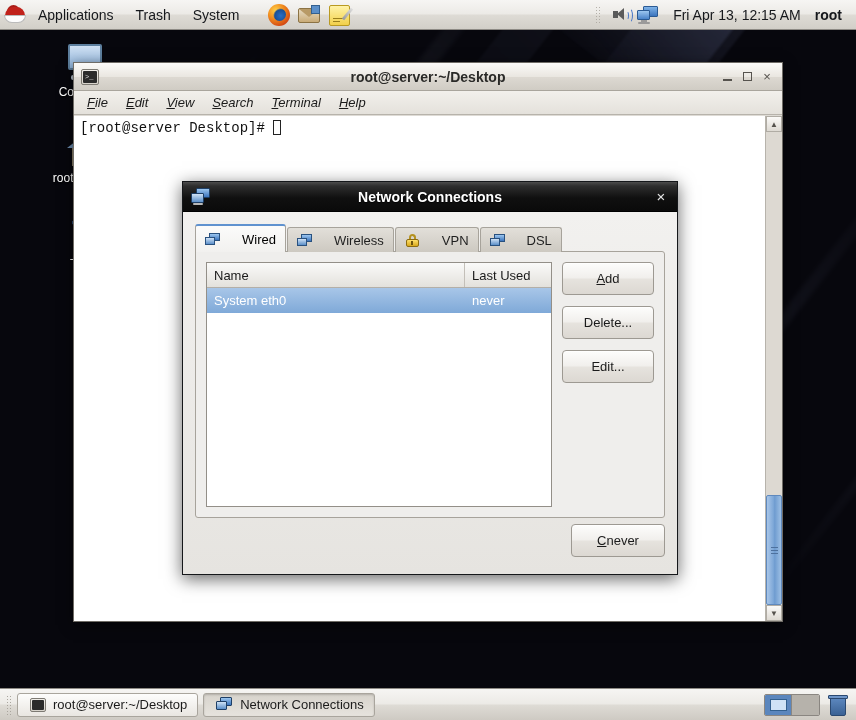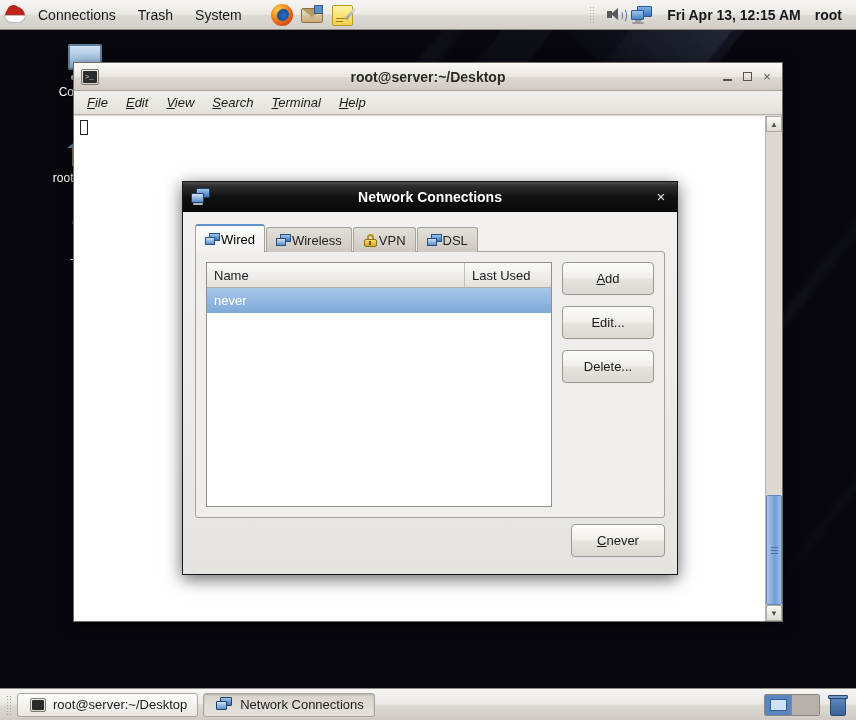--- a/index.html
+++ b/index.html
@@ -107,21 +107,21 @@
     border-left-color: transparent; border-top-color: transparent; border-bottom-color: transparent; }
   .spk .w1 { left:13px; top:6px; width:3px; height:7px; }
   .spk .w2 { left:15px; top:3px; width:5px; height:13px; }
   .netic { width: 22px; height: 20px; position: relative; margin: 0 6px 0 2px; }
   .netic .m1 { position:absolute; left:6px; top:1px; width:15px; height:11px;
     background: linear-gradient(180deg,#7fb3e8,#3b74bd); border:1px solid #2b5a93; box-sizing:border-box; border-radius:1px; }
   .netic .m2 { position:absolute; left:0px; top:5px; width:13px; height:10px;
     background: linear-gradient(180deg,#9cc6ef,#4a83c9); border:1px solid #2b5a93; box-sizing:border-box; border-radius:1px; }
   .netic .st { position:absolute; left:4px; top:15px; width:6px; height:3px; background:#9a9a9a; }
   .netic .bs { position:absolute; left:1px; top:17px; width:12px; height:2px; background:#9a9a9a; border-radius:1px;}
-  #clock { font-size: 14px; color: #16181c; padding: 3px 8px; white-space: nowrap; font-weight: bold; }
+  #clock { font-size: 14px; color: #16181c; padding: 3px 8px; white-space: nowrap; }
   #username { font-size: 14px; font-weight: bold; color: #16181c; padding: 3px 6px; white-space: nowrap; }
 
   
   .desk-icon {
     position: absolute; width: 74px; text-align: center;
     color: #fff; font-size: 12px; text-shadow: 1px 1px 2px #000;
   }
   .desk-icon .lbl { display:block; margin-top:2px; line-height:13px; }
   .di-computer { left: 48px; top: 44px; }
   .di-home { left: 48px; top: 130px; }
@@ -266,21 +266,21 @@
   .nc-body {
     position:absolute; left:0; right:0; top:30px; bottom:0;
     background: linear-gradient(180deg,#f2f1ef,#e6e4e0);
     padding: 12px; box-sizing:border-box;
     display:flex; flex-direction:column;
   }
 
   
   .nb-tabs { display:flex; align-items:flex-end; height: 28px; position:relative; z-index:2; }
   .nb-tab {
-    display:flex; align-items:center; gap:1px;
+    display:flex; align-items:center; gap:22px;
     height: 25px; padding: 0 9px; box-sizing:border-box;
     font-size: 13px; color:#1f1f1f;
     border:1px solid #a7a39b; border-bottom:none;
     border-radius: 3px 3px 0 0;
     background: linear-gradient(180deg,#e2dfd9,#cdc9c1);
     margin-right: 1px; cursor:default; white-space:nowrap;text-align:center;
   }
   .nb-tab.active {
     height: 28px;
     background: linear-gradient(180deg,#fbfbfa,#f2f1ef);
@@ -428,21 +428,21 @@
   </div>
   <span class="lbl">Trash</span>
 </div>
 
 <div id="top-panel">
   <div id="rh-logo">
     <div class="hat2"></div>
       <div class="hat"></div>
       <div class="brim"></div>
   </div>
-  <div class="panel-menu">Connections</div>
+  <div class="panel-menu">Applications</div>
   <div class="panel-menu">Trash</div>
   <div class="panel-menu">System</div>
   <div class="panel-sep"></div>
   <div class="launcher">
       <div class="ff"></div>
     </div>
   <div class="launcher">
     <div class="evo">
         <div class="env"></div>
         <div class="flap"></div>
@@ -498,21 +498,21 @@
   <div class="tw-menubar">
     <div class="tw-menu"><span class="mn-u">F</span><span>ile</span></div>
     <div class="tw-menu"><span class="mn-u">E</span><span>dit</span></div>
     <div class="tw-menu"><span class="mn-u">V</span><span>iew</span></div>
     <div class="tw-menu"><span class="mn-u">S</span><span>earch</span></div>
     <div class="tw-menu"><span class="mn-u">T</span><span>erminal</span></div>
     <div class="tw-menu"><span class="mn-u">H</span><span>elp</span></div>
   </div>
 
   <div class="tw-body">
-    <div class="tw-text"><span class="cursor-blk"></span></div>
+    <div class="tw-text"><span>[root@server Desktop]# </span><span class="cursor-blk"></span></div>
     <div class="tw-scroll">
       <div class="sb-arrow">▲</div>
       <div class="sb-track">
         <div class="sb-thumb">
           <div class="sb-grip">
               <div></div>
               <div></div>
               <div></div>
             </div>
         </div>
@@ -566,31 +566,32 @@
       </div>
     </div>
 
     <div class="nb-page">
       <div class="nb-listwrap">
         <div class="lv-header">
           <div class="lv-h name">Name</div>
           <div class="lv-h used">Last Used</div>
         </div>
         <div class="lv-row selected">
+          <div class="lv-c name">System eth0</div>
           <div class="lv-c used">never</div>
         </div>
       </div>
 
       <div class="nb-btns">
         <div class="gbtn">
             <span class="mn-u">A</span>
             <span>dd</span>
           </div>
+        <div class="gbtn">Delete...</div>
         <div class="gbtn">Edit...</div>
-        <div class="gbtn">Delete...</div>
       </div>
     </div>
 
     <div class="nb-footer">
       <div class="gbtn close-btn">
           <span class="mn-u">C</span>
           <span>never</span>
         </div>
     </div>
   </div>

